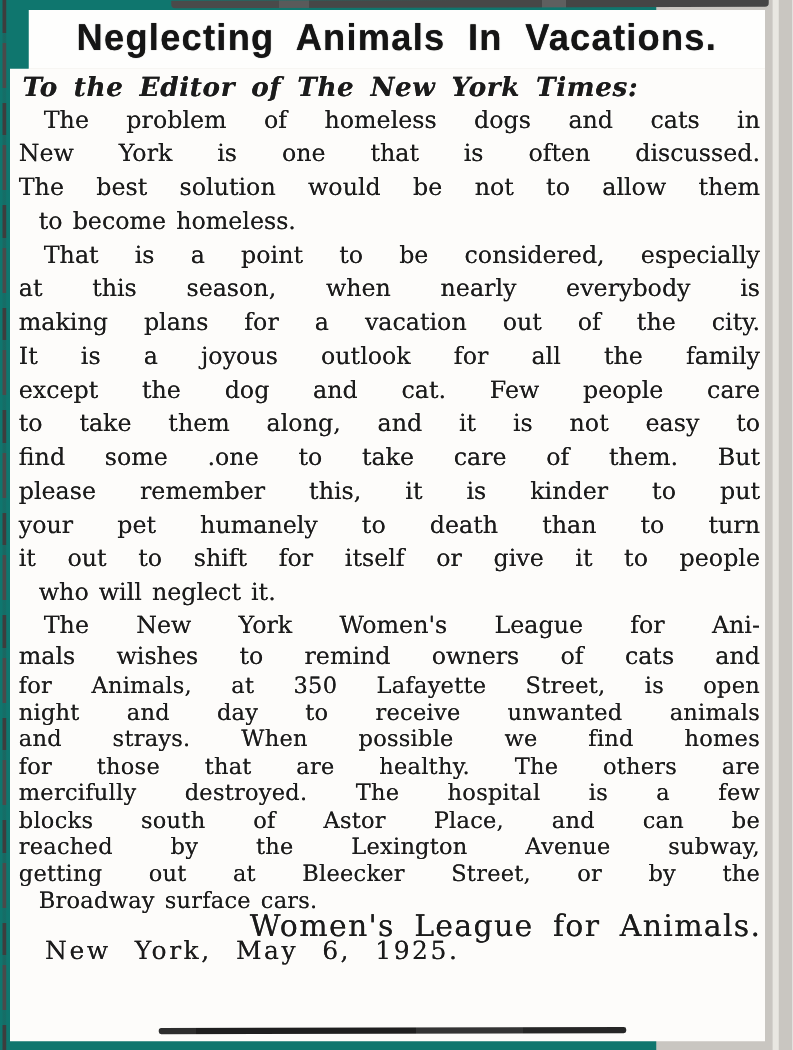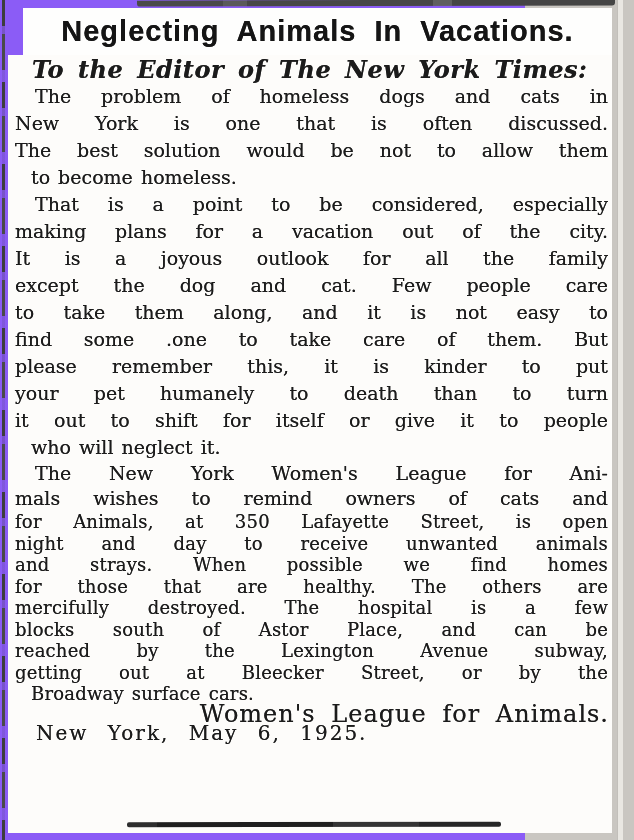--- a/index.html
+++ b/index.html
@@ -3,21 +3,21 @@
 <meta charset="utf-8">
 <style>
   html,body{margin:0;padding:0;}
   body{
     width:634px;height:840px;overflow:hidden;
     font-family:"DejaVu Serif", serif;
     background:#c9c6c1;
   }
   .page{
     position:relative;width:525px;height:840px;
-    background:#8b5cf6;
+    background:#0f766e;
   }
   
   .top-rule-fragment{
     position:absolute;left:137px;top:0;width:478px;height:6px;
     background:
       linear-gradient(90deg,#4a4a4a 0 18%, #5a5a5a 18% 23%, #474747 23% 62%, #5f5f5f 62% 66%, #454545 66% 100%);
     border-radius:0 0 3px 3px;
     transform:rotate(-0.15deg);
   }
   
@@ -43,22 +43,22 @@
     letter-spacing:1px;word-spacing:9px;white-space:nowrap;
     text-shadow:0 0 .6px rgba(10,10,10,.85);
     transform:scaleY(1.03);
   }
   .paper{
     position:absolute;left:8px;top:55px;width:604px;height:778px;
     background:#fdfcfa;color:#1b1b1b;
     padding:0;box-sizing:border-box;
   }
   .salutation{
-    height:28px;line-height:30px;padding-left:24px;
-    font-style:italic;font-weight:bold;font-size:24px;
+    height:28px;line-height:30px;padding-left:10px;
+    font-style:italic;font-weight:bold;font-size:21px;
     letter-spacing:.5px;word-spacing:5px;white-space:nowrap;
     text-shadow:0 0 .5px rgba(20,20,20,.8);
   }
   .bl{
     padding-left:7px;padding-right:4px;
     font-size:19px;height:27px;line-height:27px;
     text-align:justify;text-align-last:justify;
     word-spacing:2px;white-space:nowrap;
     text-shadow:0 0 .45px rgba(25,25,25,.8);
   }
@@ -94,20 +94,21 @@
   </div>
 
   <div class="paper">
     <div class="salutation">To the Editor of The New York Times:</div>
 
     <div class="bl first">The problem of homeless dogs and cats in</div>
     <div class="bl full">New York is one that is often discussed.</div>
     <div class="bl full">The best solution would be not to allow them</div>
     <div class="bl last">to become homeless.</div>
     <div class="bl first">That is a point to be considered, especially</div>
+    <div class="bl full">at this season, when nearly everybody is</div>
     <div class="bl full">making plans for a vacation out of the city.</div>
     <div class="bl full">It is a joyous outlook for all the family</div>
     <div class="bl full">except the dog and cat. Few people care</div>
     <div class="bl full">to take them along, and it is not easy to</div>
     <div class="bl full">find some .one to take care of them. But</div>
     <div class="bl full">please remember this, it is kinder to put</div>
     <div class="bl full">your pet humanely to death than to turn</div>
     <div class="bl full">it out to shift for itself or give it to people</div>
     <div class="bl last">who will neglect it.</div>
     <div class="bl first mid">The New York Women's League for Ani-</div>

